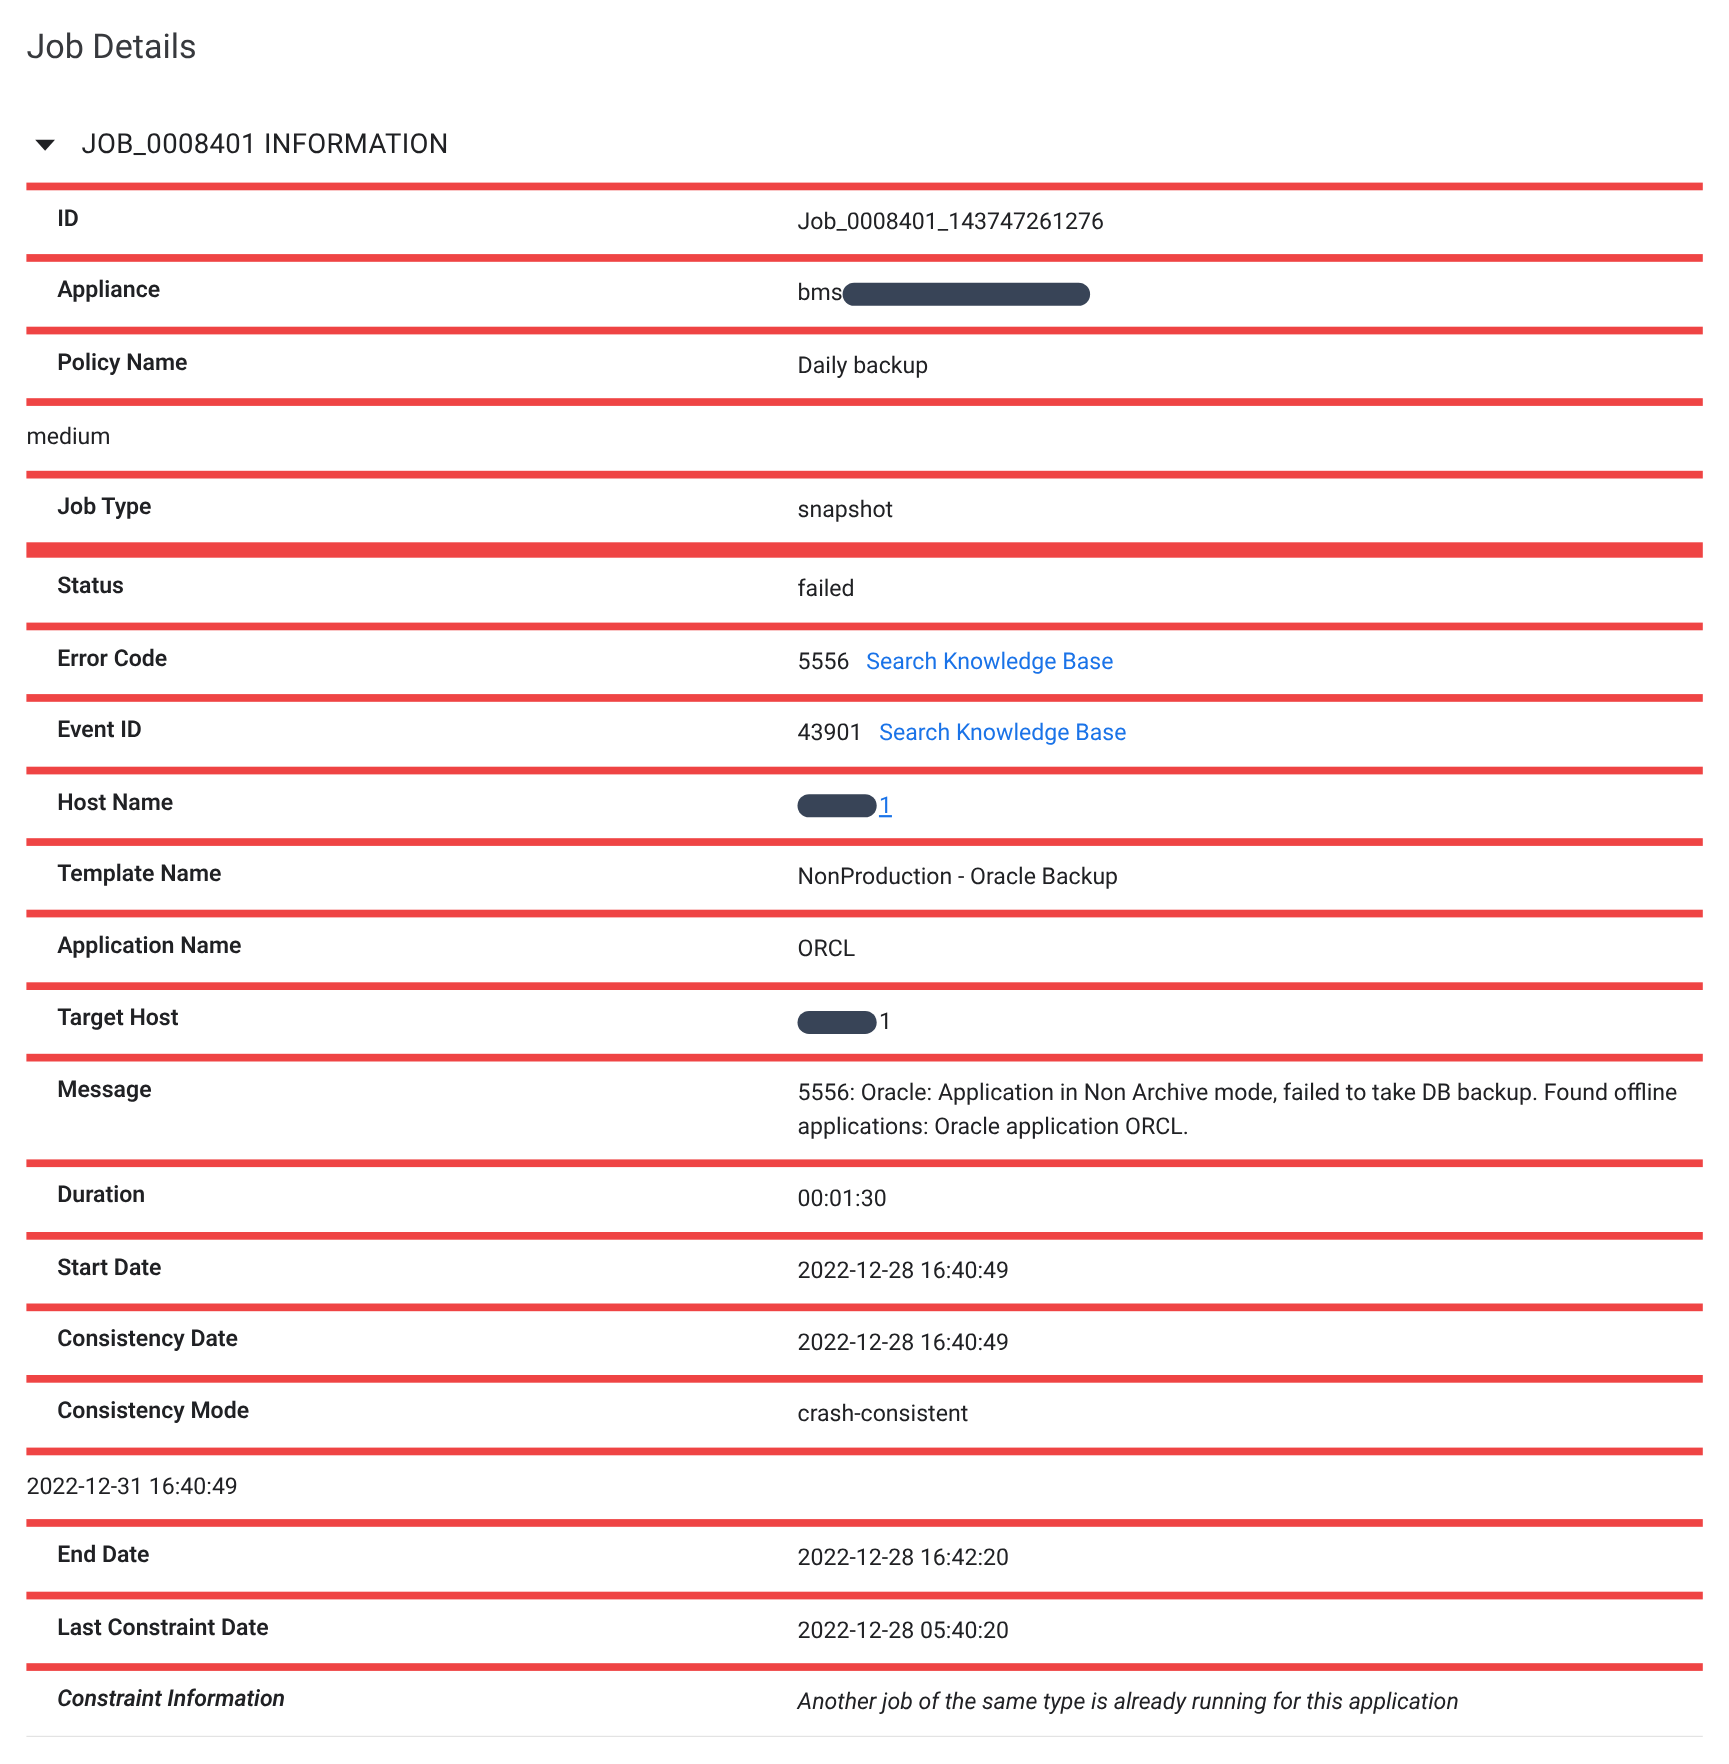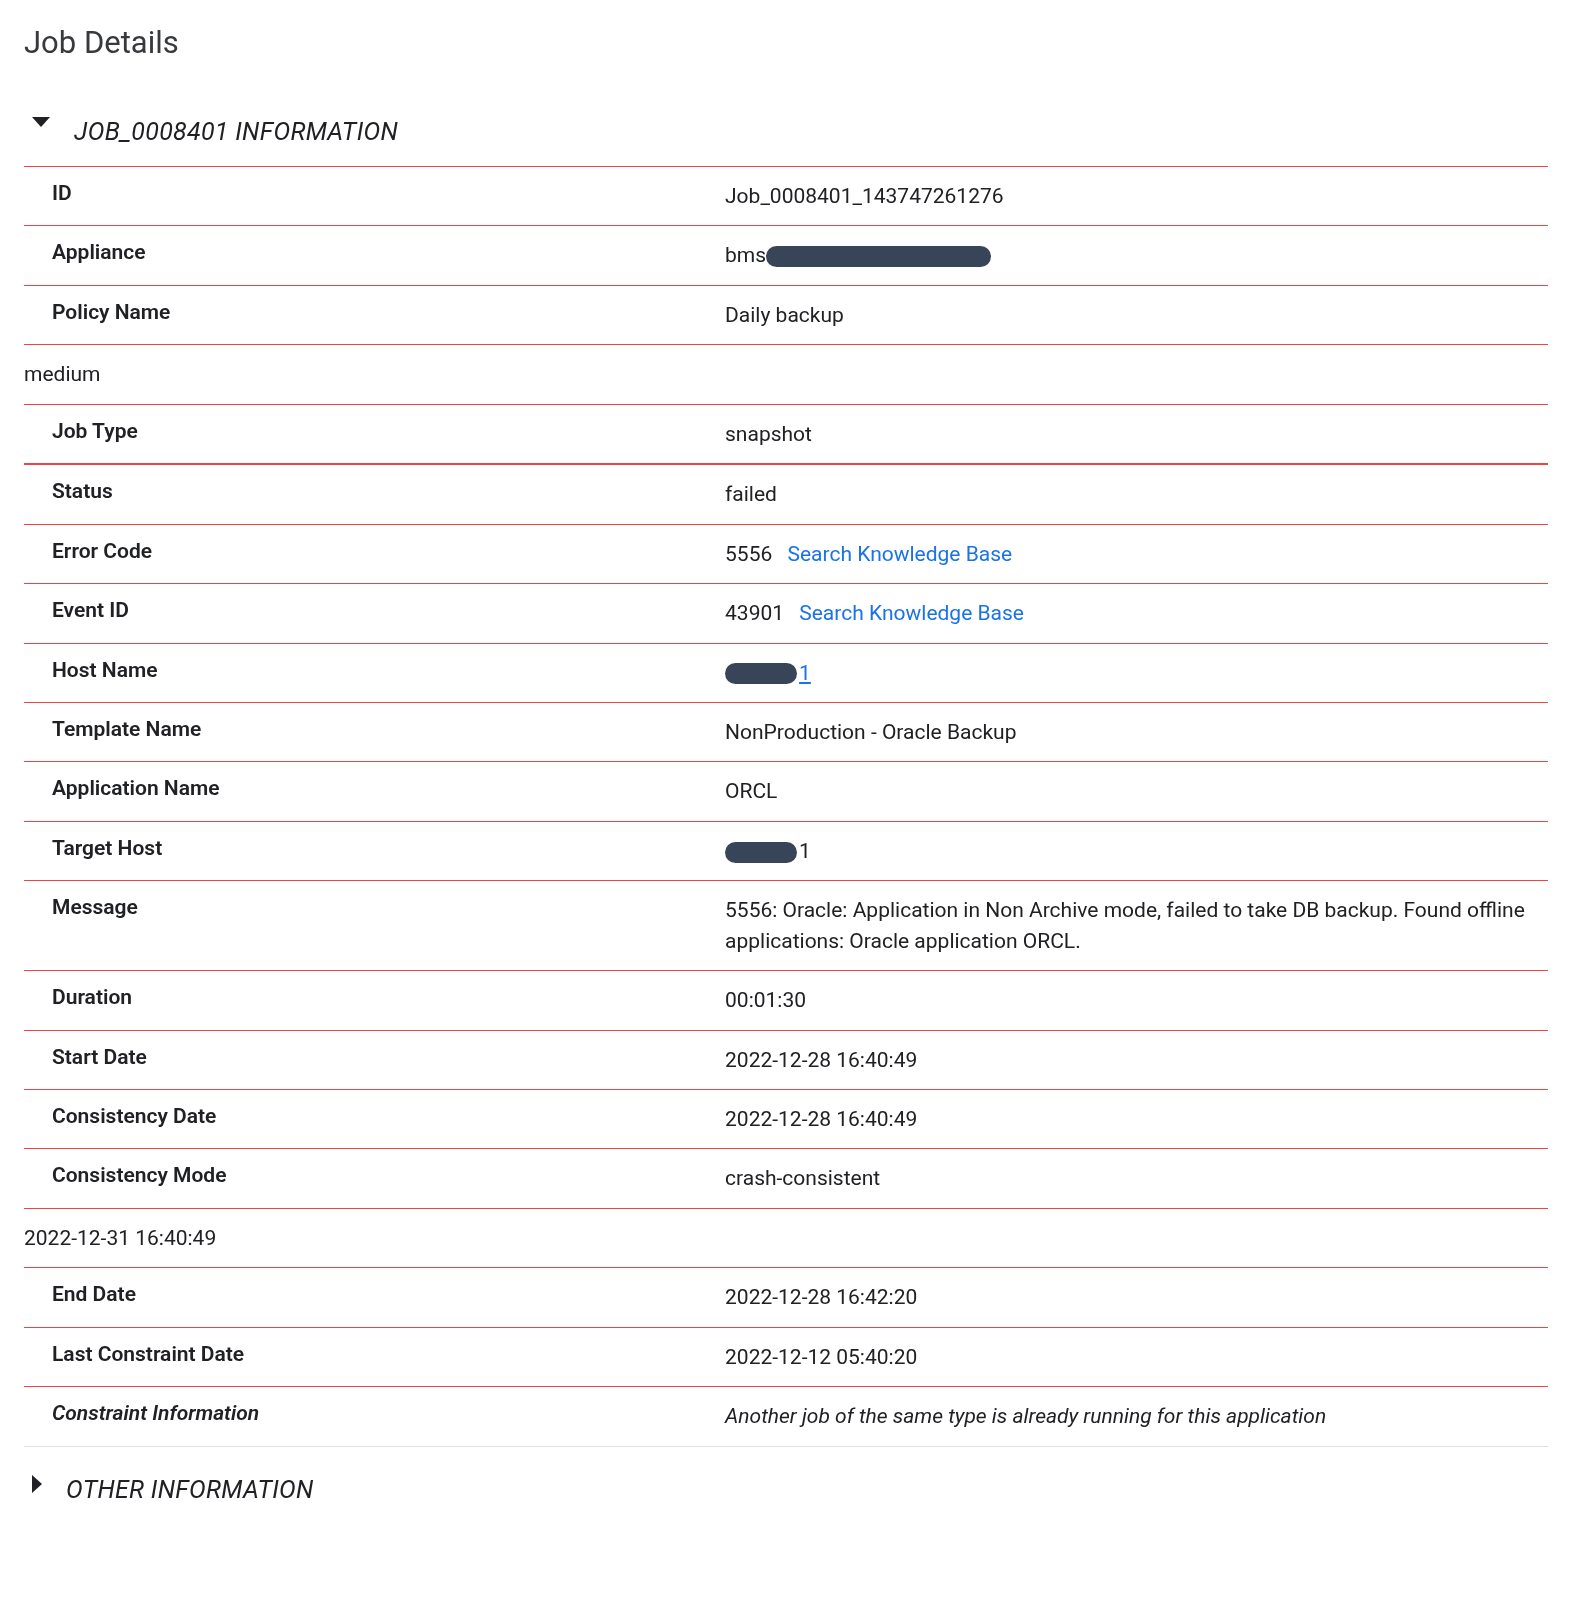--- a/index.html
+++ b/index.html
@@ -19,25 +19,24 @@
       font-weight: 400;
       color: #37393d;
       margin-bottom: 56px;
       margin-left: 0;
     }
     .section {
       margin-bottom: 28px;
     }
     .section-header {
       display: flex;
-      align-items: flex-start;
+      align-items: center;
       cursor: pointer;
       margin-bottom: 20px;
       padding-left: 8px;
-      font-style: italic;
     }
     .chevron {
       display: inline-block;
       width: 0;
       height: 0;
       margin-right: 24px;
     }
     .chevron.down {
       border-left: 9px solid transparent;
       border-right: 9px solid transparent;
@@ -52,21 +51,21 @@
       font-size: 25px;
       font-weight: 400;
       color: #202124;
       letter-spacing: 0.3px;
     }
     .detail-table {
       width: 100%;
       border-collapse: collapse;
     }
     .detail-row {
-      border-top: 1px solid #ef4444;
+      border-top: 7px solid #ef4444;
       display: flex;
     }
     .detail-row:last-child {
       border-bottom: 1px solid #e0e0e0;
       font-style: italic;
     }
     .detail-label {
       padding: 14px 0 14px 28px;
       font-weight: 600;
       color: #202124;
@@ -224,21 +223,21 @@
       <div class="detail-value">2022-12-31 16:40:49</div>
     </div>
 
     <div class="detail-row">
       <div class="detail-label">End Date</div>
       <div class="detail-value">2022-12-28 16:42:20</div>
     </div>
 
     <div class="detail-row">
       <div class="detail-label">Last Constraint Date</div>
-      <div class="detail-value">2022-12-12 05:40:20</div>
+      <div class="detail-value">2022-12-28 05:40:20</div>
     </div>
 
     <div class="detail-row">
       <div class="detail-label">Constraint Information</div>
       <div class="detail-value">Another job of the same type is already running for this application</div>
     </div>
 
   </div>
 </div>
 

